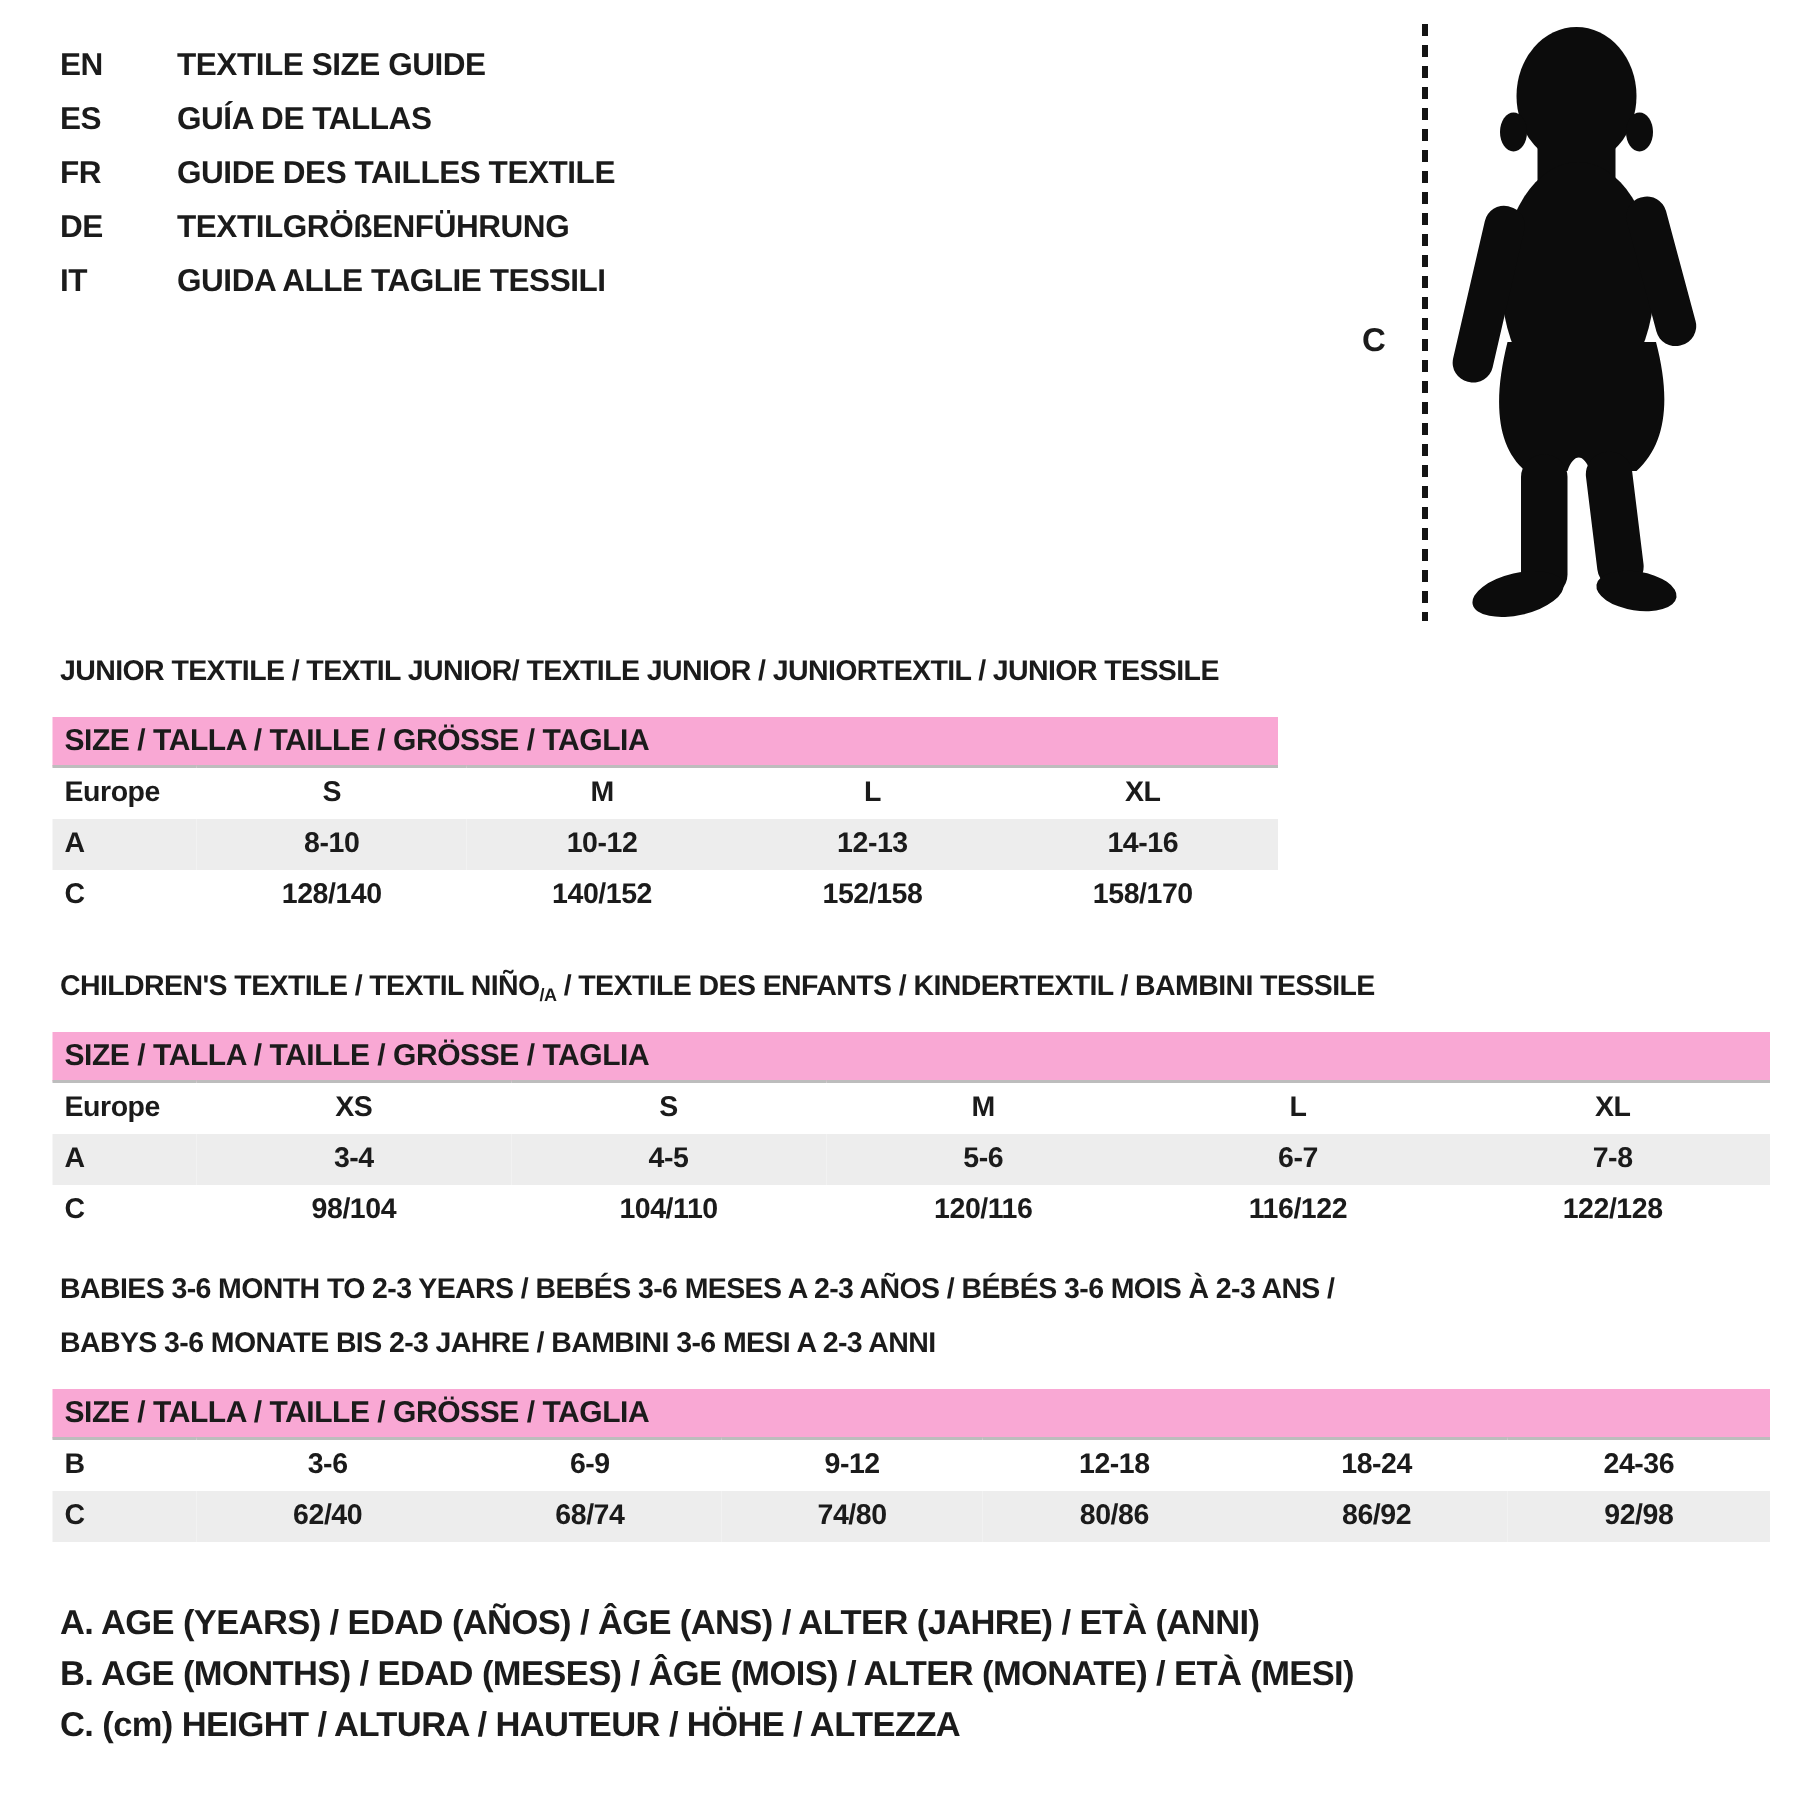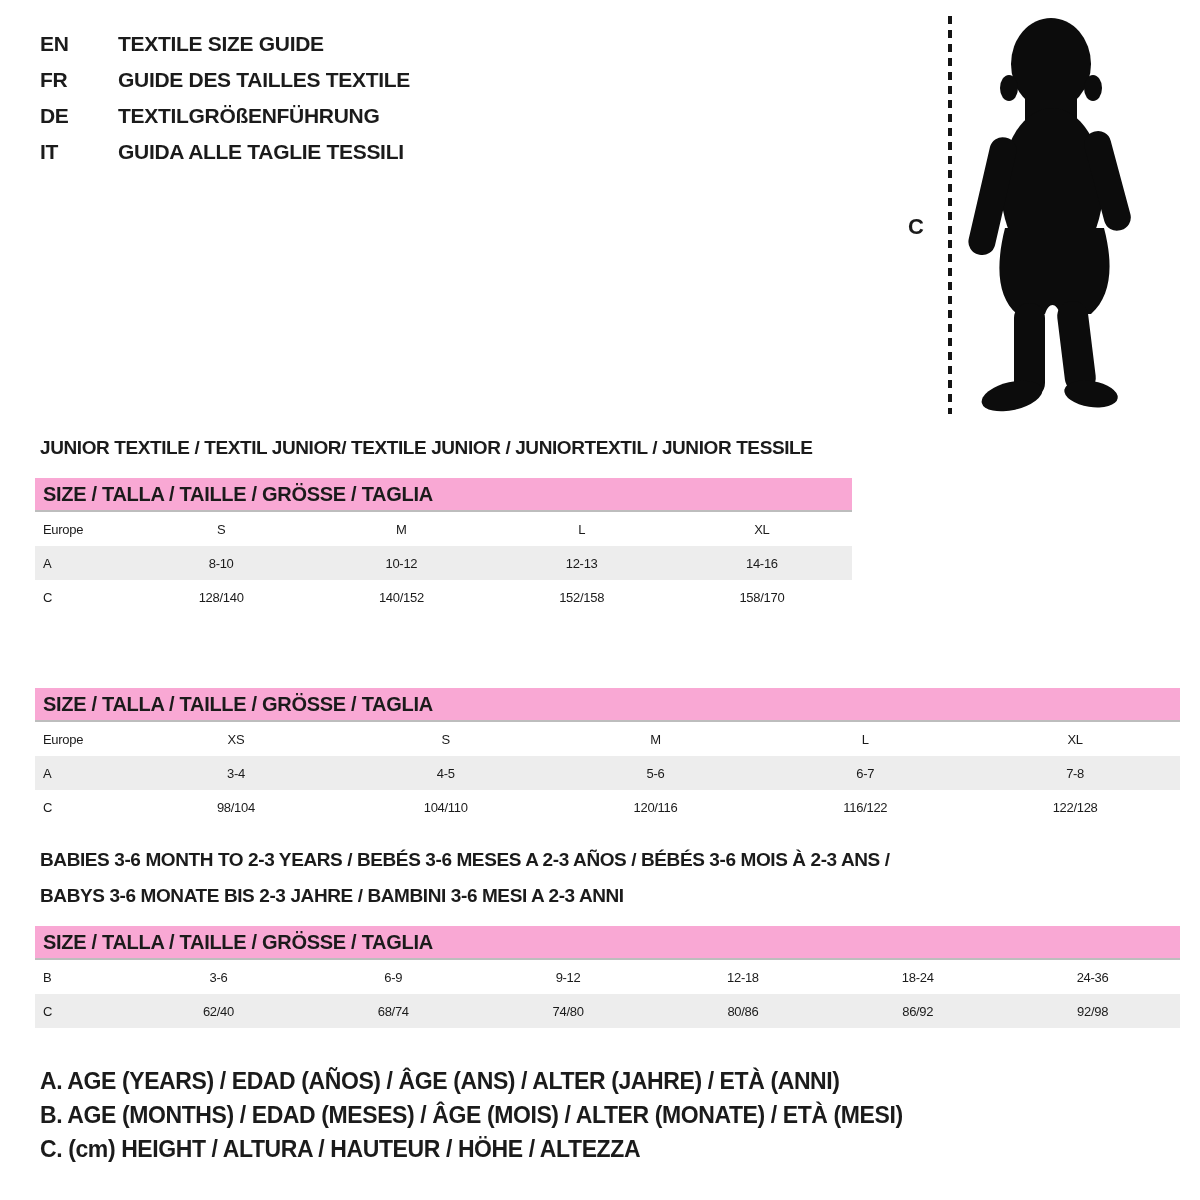--- a/index.html
+++ b/index.html
@@ -26,35 +26,38 @@
   .sub{font-size:12px;vertical-align:-4px;font-weight:700;}
   
   table.size-table{position:absolute;border-collapse:collapse;table-layout:fixed;
                    letter-spacing:-0.3px;}
   #table-junior{left:35px;top:478px;width:817px;}
   #table-children{left:35px;top:688px;width:1145px;}
   #table-babies{left:35px;top:926px;width:1145px;}
   col.c-label{width:96px;}
   tr.bar td{background:#f9a8d4;height:32px;text-align:left;padding-left:8px;
             font-size:20px;font-weight:700;border-bottom:2px solid #bdbdbd;}
-  td{height:34px;font-size:13px;font-weight:400;text-align:center;padding:0;color:#1b1b1b;}
+  td{height:34px;font-size:19px;font-weight:700;text-align:center;padding:0;color:#1b1b1b;}
   td.lbl{text-align:left;padding-left:8px;}
   tr.shaded td{background:#ededed;}
   
   .legend{position:absolute;left:40px;top:1064px;font-size:23px;font-weight:700;
           line-height:34px;letter-spacing:-0.4px;white-space:nowrap;}
 </style>
 </head>
 <body>
 
 <div class="page">
 
   <div class="langs">
     <div class="lang-row">
       <span class="lang-code">EN</span><span class="lang-title">TEXTILE SIZE GUIDE</span>
+    </div>
+    <div class="lang-row">
+      <span class="lang-code">ES</span><span class="lang-title">GUÍA DE TALLAS</span>
     </div>
     <div class="lang-row">
       <span class="lang-code">FR</span><span class="lang-title">GUIDE DES TAILLES TEXTILE</span>
     </div>
     <div class="lang-row">
       <span class="lang-code">DE</span><span class="lang-title">TEXTILGRÖßENFÜHRUNG</span>
     </div>
     <div class="lang-row">
       <span class="lang-code">IT</span><span class="lang-title">GUIDA ALLE TAGLIE TESSILI</span>
     </div>
@@ -109,20 +112,21 @@
     <tr>
       <td class="lbl">C</td>
       <td>128/140</td>
       <td>140/152</td>
       <td>152/158</td>
       <td>158/170</td>
     </tr>
   </tbody>
     </table>
 
+  <div class="sec-title" id="sec2-title"><span>CHILDREN'S TEXTILE / TEXTIL NIÑO</span><span class="sub">/A</span><span> / TEXTILE DES ENFANTS / KINDERTEXTIL / BAMBINI TESSILE</span></div>
   <table class="size-table" id="table-children">
     <colgroup>
         <col class="c-label">
         <col>
         <col>
         <col>
         <col>
         <col>
       </colgroup>
     <tbody>

